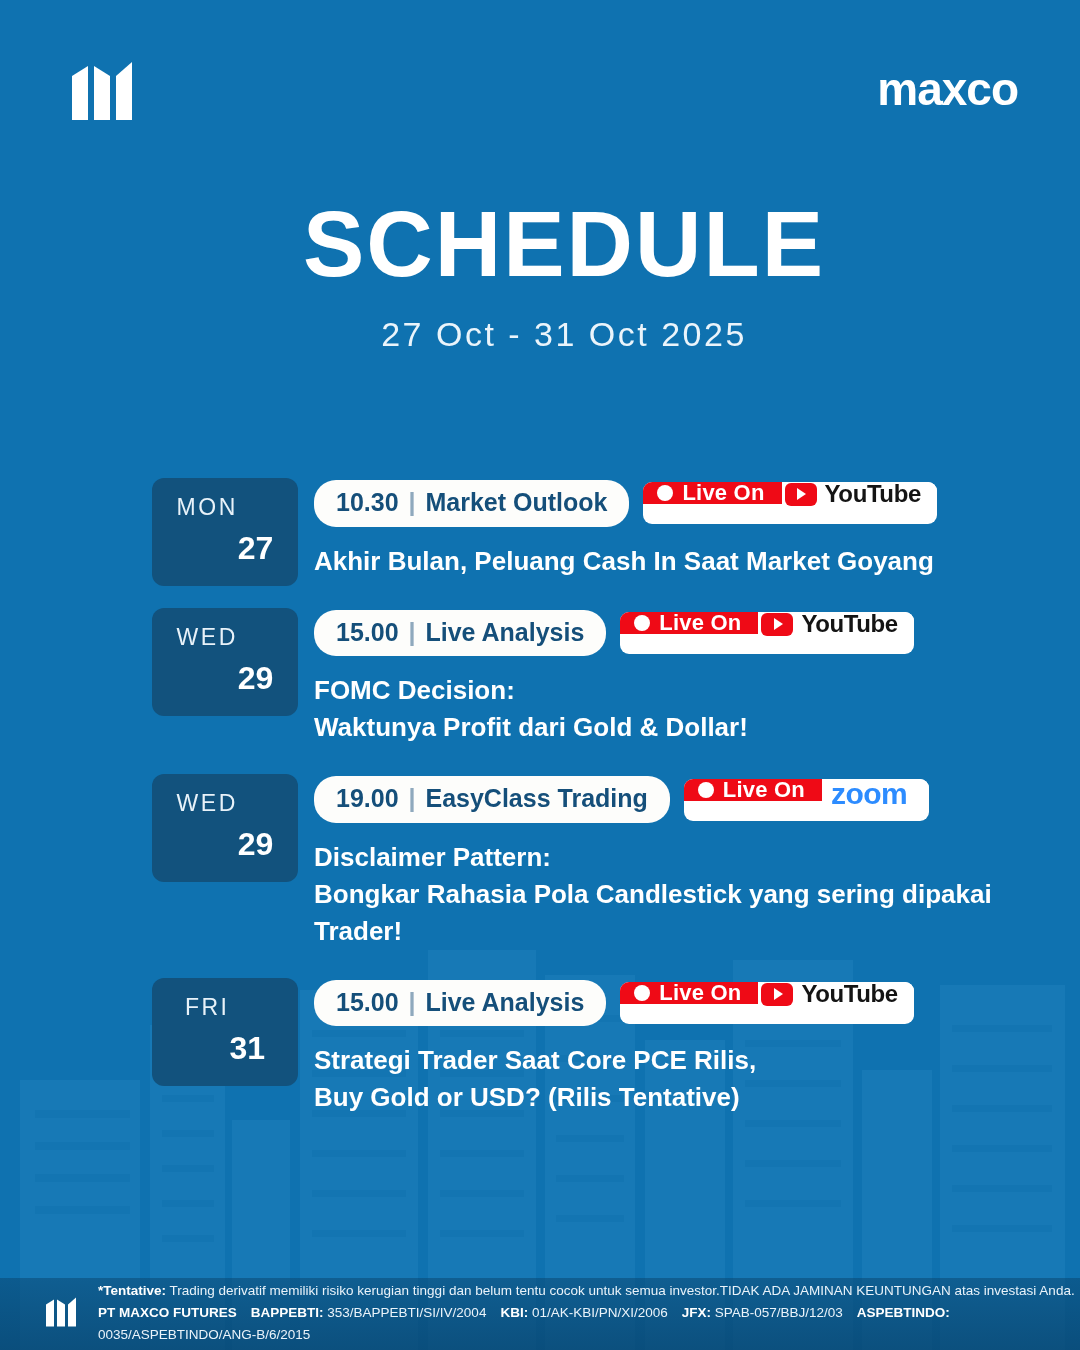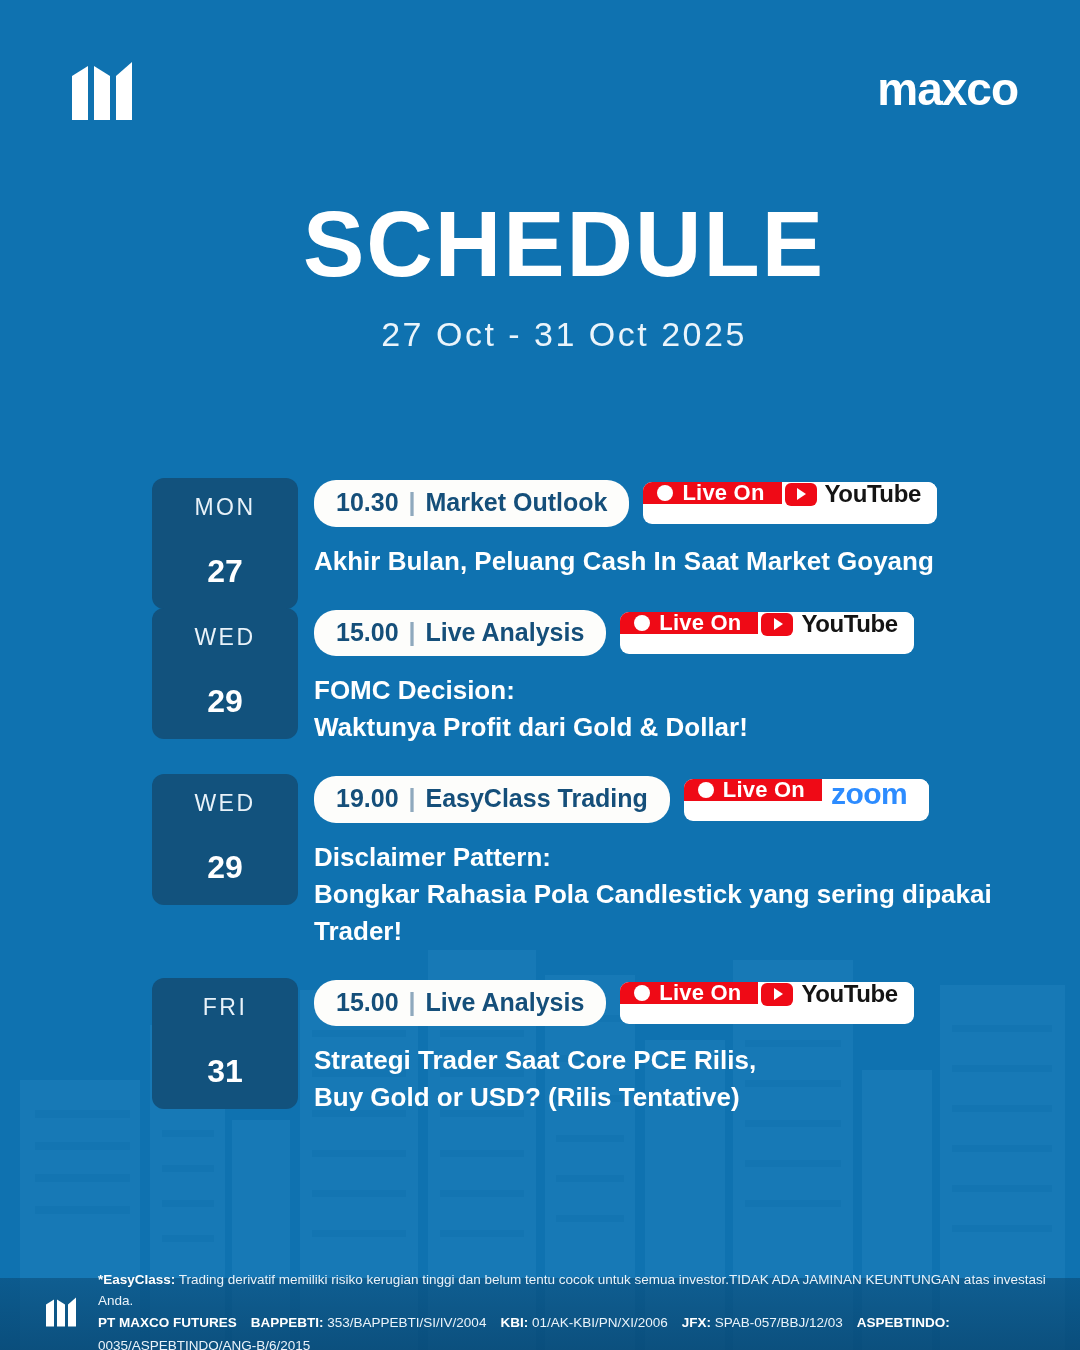--- a/index.html
+++ b/index.html
@@ -52,21 +52,21 @@
   .row { position:relative; margin-bottom:28px; }
   .row:last-child { margin-bottom:0; }
 
   .datebox {
     position:absolute; left:0; top:0;
     width:146px;
     background:#12527d;
     border-radius:12px;
     text-align:center;
     padding:18px 0 22px;
-    display:flex; flex-direction:column; justify-content:center;
+    display:flex; flex-direction:row; justify-content:center;
   }
   .dow {
     font-size:23px; font-weight:400; color:#e8f2f9;
     letter-spacing:2.5px; line-height:1;
   }
   .dnum {
     margin-top:36px;
     font-size:32px; font-weight:700; color:#ffffff; line-height:1;
   }
 
@@ -359,19 +359,19 @@
 <div class="footer">
   <span class="footer-logo">
     <svg width="36" height="30" viewBox="0 0 72 58">
       <polygon points="0,14 16,4 16,58 0,58" fill="#ffffff"></polygon>
       <polygon points="22,4 38,14 38,58 22,58" fill="#ffffff"></polygon>
       <polygon points="44,14 60,0 60,58 44,58" fill="#ffffff"></polygon>
     </svg>
   </span>
   <span class="footer-text">
     <div class="fline1">
-      <b>*EasyClass:</b><span> Trading derivatif memiliki risiko kerugian tinggi dan belum tentu cocok untuk semua investor.TIDAK ADA JAMINAN KEUNTUNGAN atas investasi Anda.</span>
+      <b>*Tentative:</b><span> Trading derivatif memiliki risiko kerugian tinggi dan belum tentu cocok untuk semua investor.TIDAK ADA JAMINAN KEUNTUNGAN atas investasi Anda.</span>
     </div>
     <div class="fline2">
       <b>PT MAXCO FUTURES</b><span class="gap"></span><b>BAPPEBTI:</b> <span>353/BAPPEBTI/SI/IV/2004</span><span class="gap"></span><b>KBI:</b> <span>01/AK-KBI/PN/XI/2006</span><span class="gap"></span><b>JFX:</b> <span>SPAB-057/BBJ/12/03</span><span class="gap"></span><b>ASPEBTINDO:</b> <span>0035/ASPEBTINDO/ANG-B/6/2015</span>
     </div>
   </span>
 </div>
 
 </body></html>

